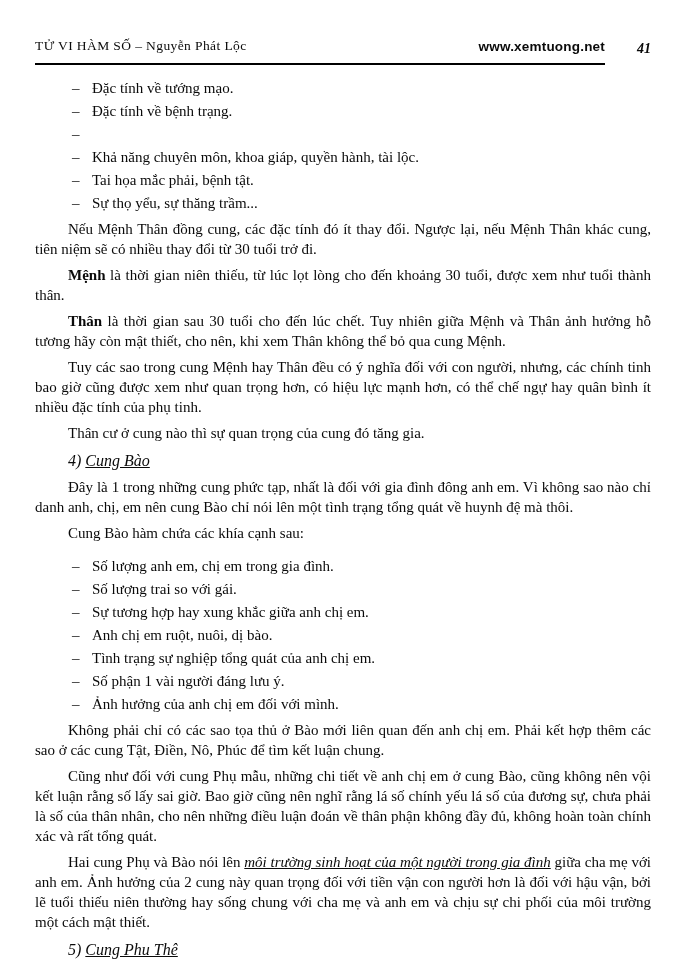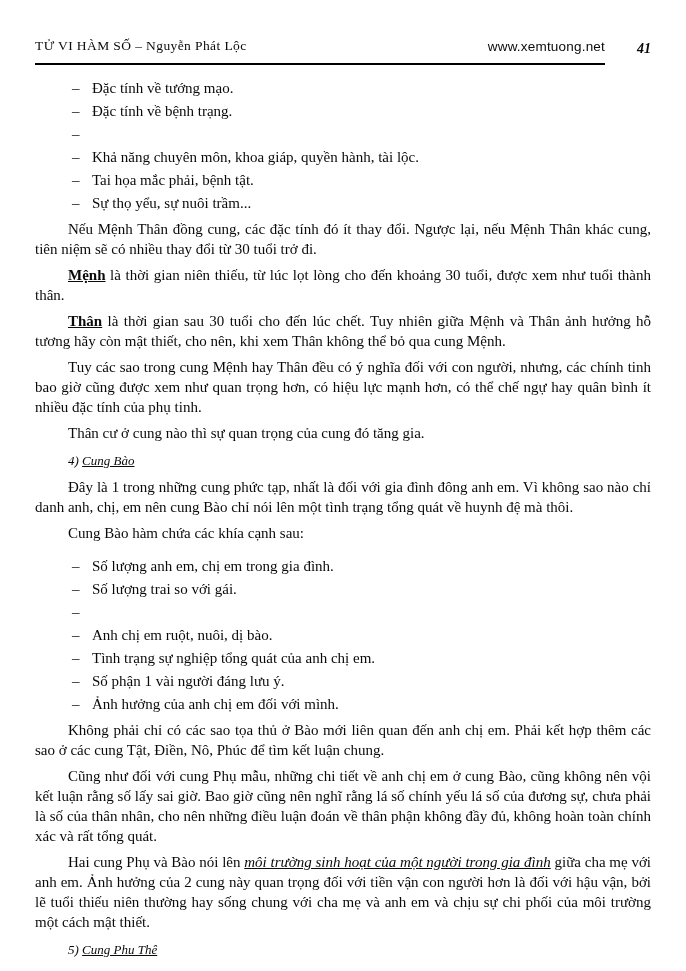--- a/index.html
+++ b/index.html
@@ -26,21 +26,21 @@
     border-bottom: 2px solid #000;
     padding-bottom: 9px;
   }
   .book-title {
     font-size: 13.5px;
     letter-spacing: 0.4px;
     white-space: nowrap;
   }
   .website {
     font-family: "Liberation Sans", "DejaVu Sans", sans-serif;
-    font-weight: normal;
+    font-weight: bold;
     font-size: 13.5px;
     letter-spacing: 0.2px;
     white-space: nowrap;
   }
   .page-number {
     width: 46px;
     text-align: right;
     font-weight: bold;
     font-style: italic;
     font-size: 14px;
@@ -63,31 +63,31 @@
     margin-bottom: 3px;
     text-align: left;
   }
   .bullet-marker {
     flex: 0 0 20px;
   }
   .content p {
     margin: 6px 0 0 0;
     text-indent: 33px;
   }
-  .lead-bold { font-weight: bold; text-decoration: underline; }
+  .lead-bold { font-weight: bold; }
   .em-underline {
     font-style: italic;
     text-decoration: underline;
     margin-top: 16px;
   }
   .section-heading {
     margin: 8px 0 0 0;
     padding-left: 33px;
     font-style: italic;
-    font-size: 13px;
+    font-size: 16px;
     text-align: left;
   }
   .section-heading .heading-title { text-decoration: underline; }
 </style>
 </head>
 <body>
 
 <div class="page">
 
   <div class="header">
@@ -115,21 +115,21 @@
       <li>
           <span class="bullet-marker">–</span>
           <span>Khả năng chuyên môn, khoa giáp, quyền hành, tài lộc.</span>
         </li>
       <li>
           <span class="bullet-marker">–</span>
           <span>Tai họa mắc phải, bệnh tật.</span>
         </li>
       <li>
           <span class="bullet-marker">–</span>
-          <span>Sự thọ yểu, sự nuôi trầm...</span>
+          <span>Sự thọ yểu, sự thăng trầm...</span>
         </li>
     </ul>
 
     <p>Nếu Mệnh Thân đồng cung, các đặc tính đó ít thay đổi. Ngược lại, nếu Mệnh Thân khác cung, tiên niệm sẽ có nhiều thay đổi từ 30 tuổi trở đi.</p>
 
     <p><span class="lead-bold">Mệnh</span><span> là thời gian niên thiếu, từ lúc lọt lòng cho đến khoảng 30 tuổi, được xem như tuổi thành thân.</span></p>
 
     <p><span class="lead-bold">Thân</span><span> là thời gian sau 30 tuổi cho đến lúc chết. Tuy nhiên giữa Mệnh và Thân ảnh hưởng hỗ tương hãy còn mật thiết, cho nên, khi xem Thân không thể bỏ qua cung Mệnh.</span></p>
 
     <p>Tuy các sao trong cung Mệnh hay Thân đều có ý nghĩa đối với con người, nhưng, các chính tinh bao giờ cũng được xem như quan trọng hơn, có hiệu lực mạnh hơn, có thể chế ngự hay quân bình ít nhiều đặc tính của phụ tinh.</p>
@@ -146,20 +146,21 @@
       <li>
           <span class="bullet-marker">–</span>
           <span>Số lượng anh em, chị em trong gia đình.</span>
         </li>
       <li>
           <span class="bullet-marker">–</span>
           <span>Số lượng trai so với gái.</span>
         </li>
       <li>
           <span class="bullet-marker">–</span>
+          <span>Sự tương hợp hay xung khắc giữa anh chị em.</span>
         </li>
       <li>
           <span class="bullet-marker">–</span>
           <span>Anh chị em ruột, nuôi, dị bào.</span>
         </li>
       <li>
           <span class="bullet-marker">–</span>
           <span>Tình trạng sự nghiệp tổng quát của anh chị em.</span>
         </li>
       <li>

